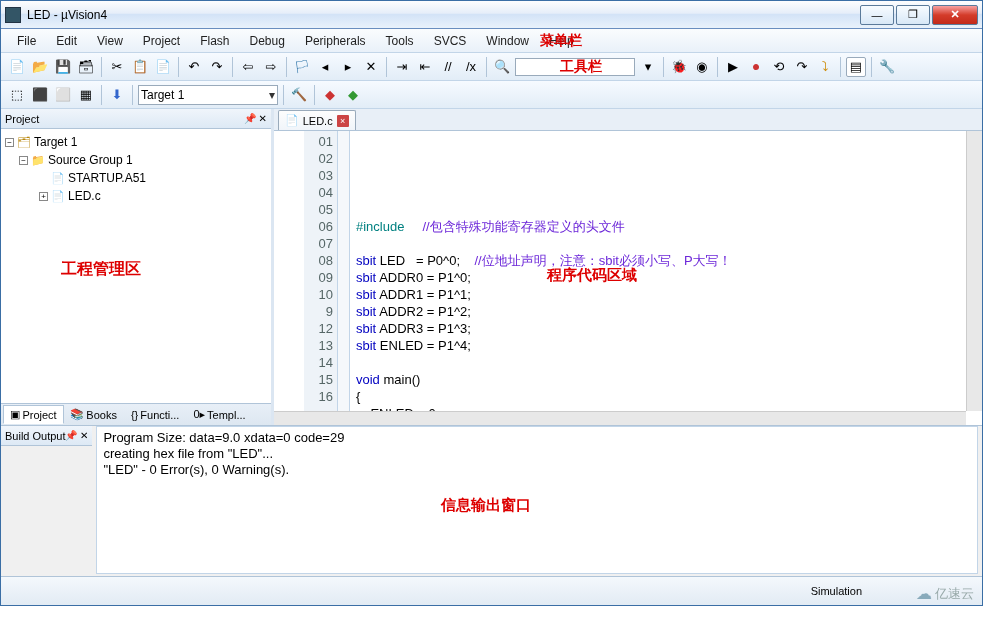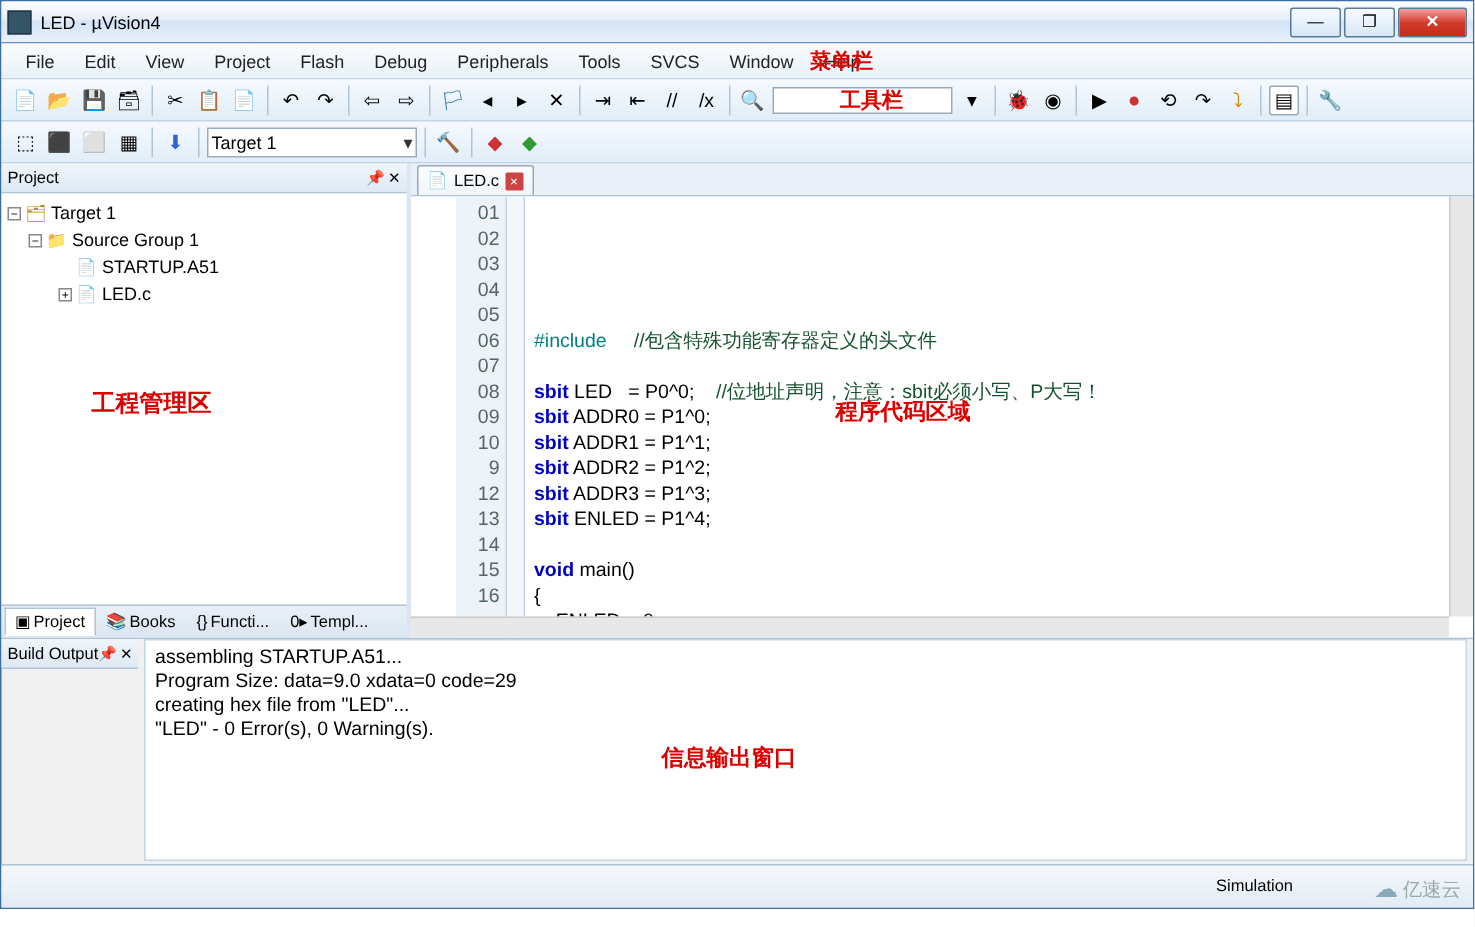--- a/index.html
+++ b/index.html
@@ -53,24 +53,24 @@
 .codepanel { flex: 1; display: flex; flex-direction: column; position: relative; min-width: 0; }
 .tabsbar { height: 22px; background: #e8eff7; border-bottom: 1px solid #b0c4d8; display: flex; align-items: flex-end; padding-left: 4px; }
 .filetab { height: 20px; background: linear-gradient(#fdfdfd,#f0f5fa); border: 1px solid #9ab; border-bottom: none; border-radius: 2px 2px 0 0; padding: 0 6px; display: flex; align-items: center; gap: 4px; font-size: 11px; }
 .filetab .x { width: 12px; height: 12px; background: #c44; color: #fff; font-size: 9px; display: flex; align-items: center; justify-content: center; border-radius: 1px; }
 .editor { flex: 1; display: flex; background: #fff; overflow: hidden; font-family: "Courier New", monospace; font-size: 13px; line-height: 17px; padding-left: 30px; }
 .gutter { width: 34px; background: #eef3f8; border-right: 1px solid #c2d5e8; text-align: right; padding: 2px 4px 2px 0; color: #566; }
 .gutter div { height: 17px; }
 .foldcol { width: 12px; background: #f5f8fb; border-right: 1px solid #c2d5e8; }
 .codetext { flex: 1; padding: 2px 6px; position: relative; white-space: pre; }
 .codetext div { height: 17px; }
-.kw { color: #0000c0; font-weight: bold; text-align: right; }
-.cm { color: #14532d; }
+.kw { color: #0000c0; font-weight: normal; text-align: right; }
+.cm { color: #6d28d9; }
 .pp { color: #008080; }
-.ann-code { position: absolute; top: 135px; left: 207px; color: #d00; font-weight: bold; font-size: 15px; }
+.ann-code { position: absolute; top: 135px; left: 197px; color: #d00; font-weight: bold; font-size: 15px; }
 .scrollv { position: absolute; right: 0; top: 22px; bottom: 14px; width: 16px; background: #e8e8e8; border-left: 1px solid #ccc; }
 .scrollh { position: absolute; right: 16px; bottom: 0; left: 0; height: 14px; background: #e8e8e8; border-top: 1px solid #ccc; }
 
 .buildpanel { height: 150px; display: flex; position: relative; }
 .buildout { flex: 1; background: #fff; font-family: "Courier New", monospace; font-size: 13px; line-height: 16px; padding: 3px 6px; overflow: auto; border: 1px solid #c2d5e8; margin: 0 4px 2px 4px; }
 .ann-build { position: absolute; top: 70px; left: 440px; color: #d00; font-weight: bold; font-size: 15px; }
 
 .statusbar { height: 22px; background: linear-gradient(#f4f8fc,#e2ebf4); border-top: 1px solid #b0c4d8; display: flex; align-items: center; font-size: 11px; padding: 14px 4px; position: relative; }
 .statuscell { position: absolute; right: 120px; }
 .watermark { position: absolute; right: 8px; bottom: 2px; font-size: 13px; color: #9aa; display: flex; align-items: center; gap: 3px; }
@@ -261,21 +261,20 @@
 
   <div class="buildpanel">
     <div class="panelhead">
       <span>Build Output</span>
       <span class="hicons">
         <span>📌</span>
         <span>✕</span>
       </span>
     </div>
     <div class="buildout" id="buildout">
-        <div>assembling STARTUP.A51...</div>
         <div>Program Size: data=9.0 xdata=0 code=29</div>
         <div>creating hex file from "LED"...</div>
         <div>"LED" - 0 Error(s), 0 Warning(s).</div>
       </div>
     <div class="ann-build">信息输出窗口</div>
   </div>
 
   <div class="statusbar">
     <span class="statuscell">Simulation</span>
     <span class="watermark">

